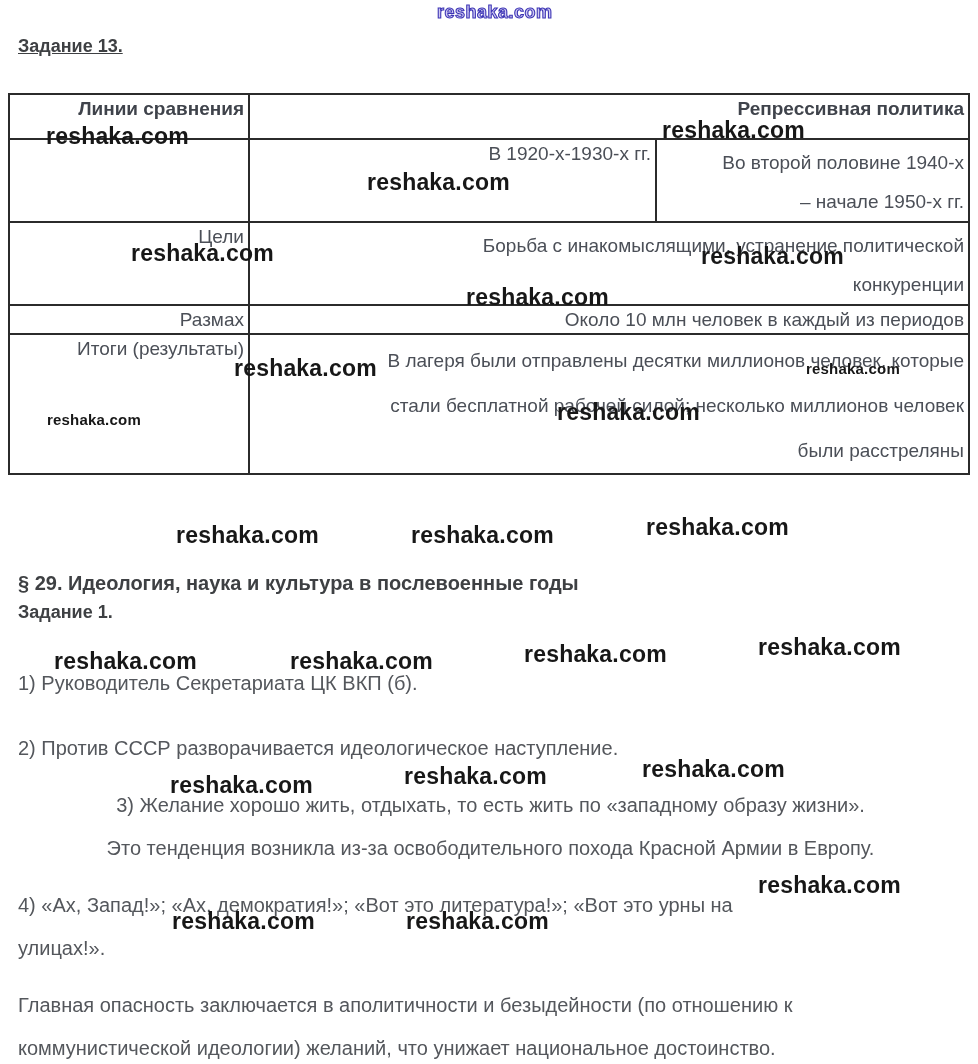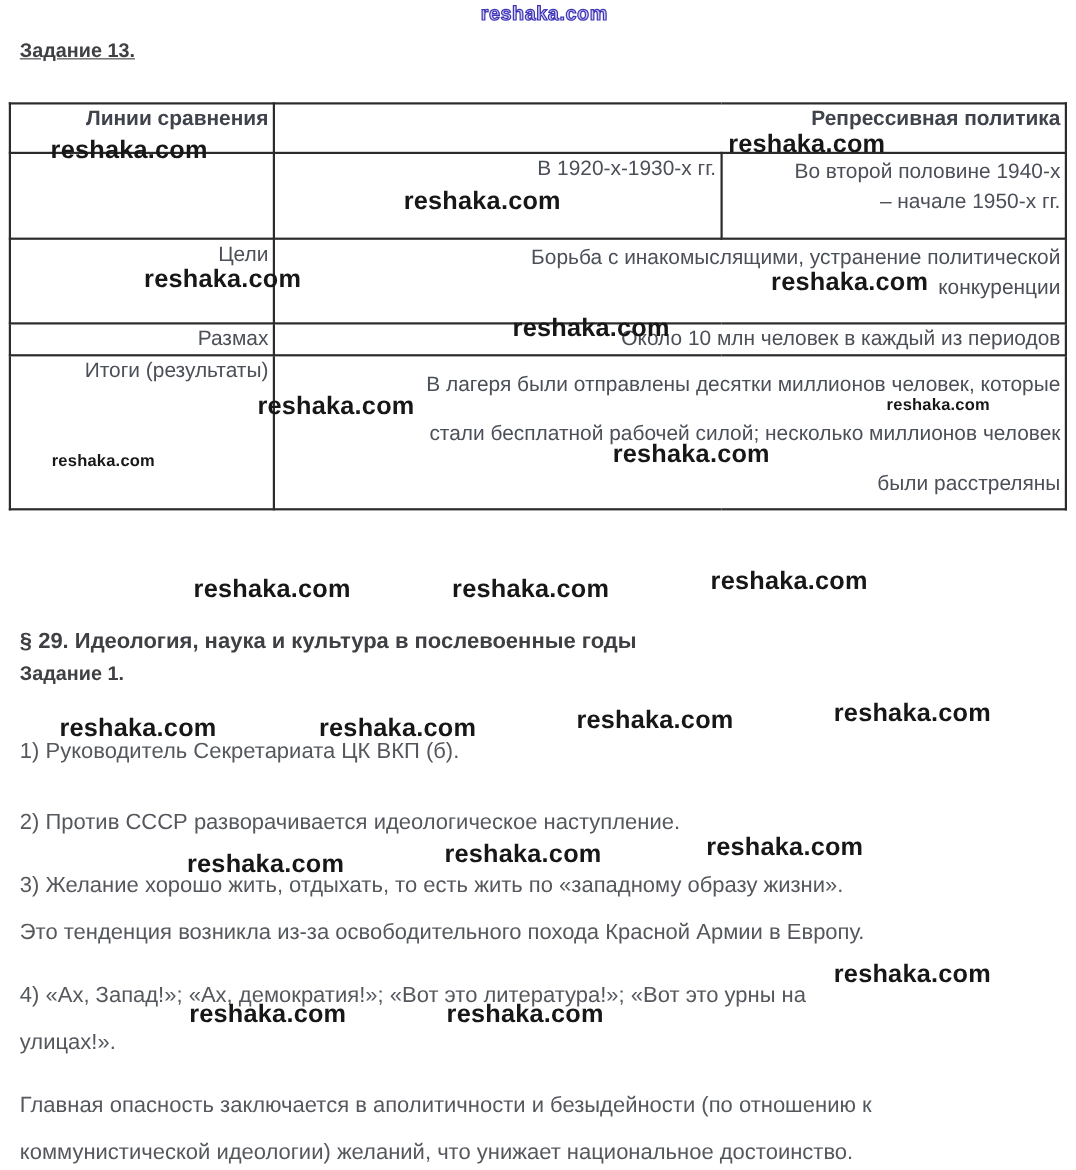--- a/index.html
+++ b/index.html
@@ -15,21 +15,21 @@
     position:absolute;left:8px;top:93px;width:960px;
     border-collapse:collapse;table-layout:fixed;
     font-size:19px;color:#4b4f57;
   }
   table.cmp td{
     border:2px solid #2b2b2b;vertical-align:top;text-align:right;
     padding:3px 4px 0 4px;overflow:hidden;
   }
   table.cmp .hdr{font-weight:700;color:#3f434b;}
   .prewrap{white-space:pre-line;}
-  .lh39{line-height:27px;}
+  .lh39{line-height:39px;}
   .lh36{line-height:45px;}
   
   .answer{
     position:absolute;left:18px;width:945px;
     font-size:20px;color:#54575c;line-height:43px;
     white-space:pre-line;
   }
   
   .wm{
     position:absolute;color:#171717;font-weight:700;font-size:23px;
@@ -108,21 +108,21 @@
   <div class="wm" style="left:524px;top:641px;">reshaka.com</div>
   <div class="wm" style="left:758px;top:634px;">reshaka.com</div>
 
   <div class="answer" style="top:662px;">1) Руководитель Секретариата ЦК ВКП (б).</div>
   <div class="answer" style="top:727px;">2) Против СССР разворачивается идеологическое наступление.</div>
 
   <div class="wm" style="left:170px;top:772px;">reshaka.com</div>
   <div class="wm" style="left:404px;top:763px;">reshaka.com</div>
   <div class="wm" style="left:642px;top:756px;">reshaka.com</div>
 
-  <div class="answer" style="top:784px;">3) Желание хорошо жить, отдыхать, то есть жить по «западному образу жизни».
+  <div class="answer" style="top:784px;text-align:center;">3) Желание хорошо жить, отдыхать, то есть жить по «западному образу жизни».
 Это тенденция возникла из-за освободительного похода Красной Армии в Европу.</div>
 
   <div class="wm" style="left:758px;top:872px;">reshaka.com</div>
   <div class="answer" style="top:884px;">4) «Ах, Запад!»; «Ах, демократия!»; «Вот это литература!»; «Вот это урны на
 улицах!».</div>
   <div class="wm" style="left:172px;top:908px;">reshaka.com</div>
   <div class="wm" style="left:406px;top:908px;">reshaka.com</div>
 
   <div class="answer" style="top:984px;">Главная опасность заключается в аполитичности и безыдейности (по отношению к
 коммунистической идеологии) желаний, что унижает национальное достоинство.</div>

